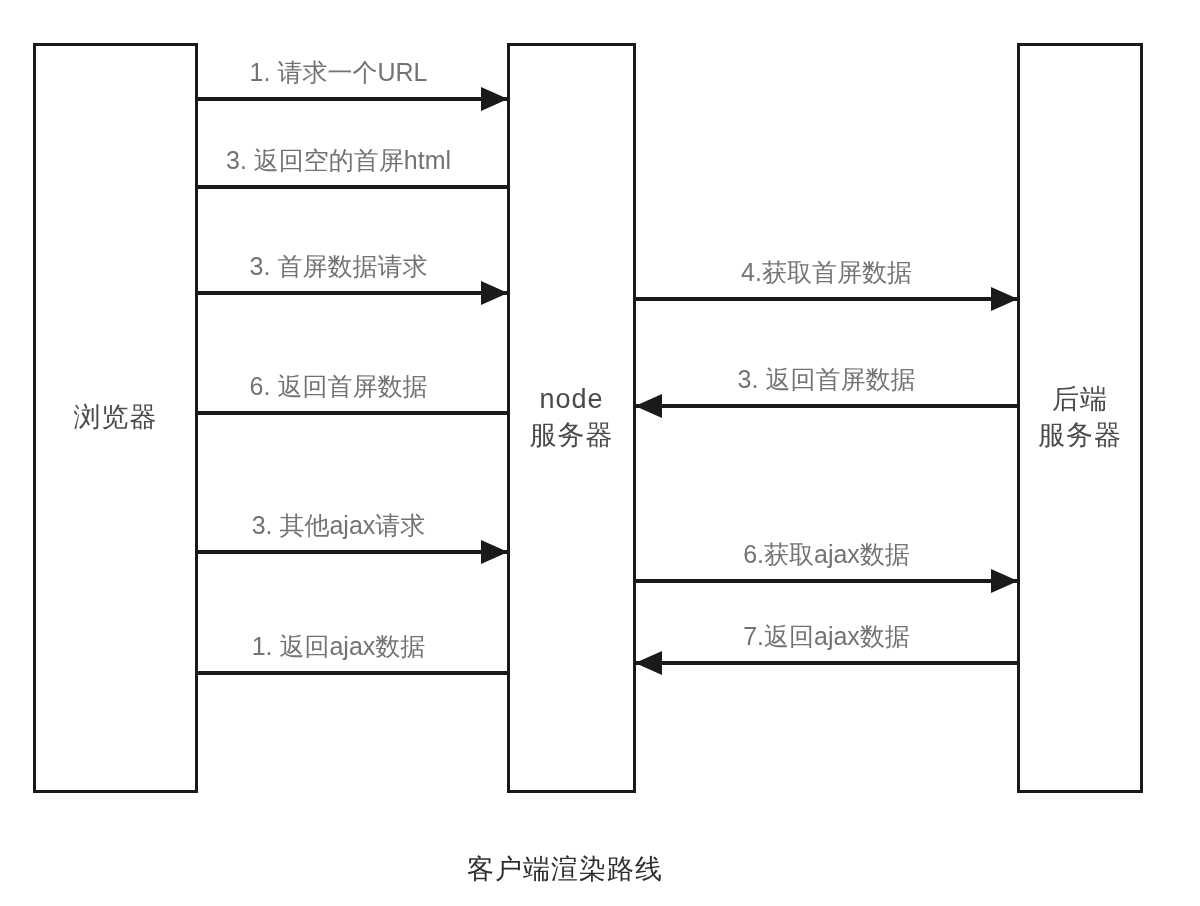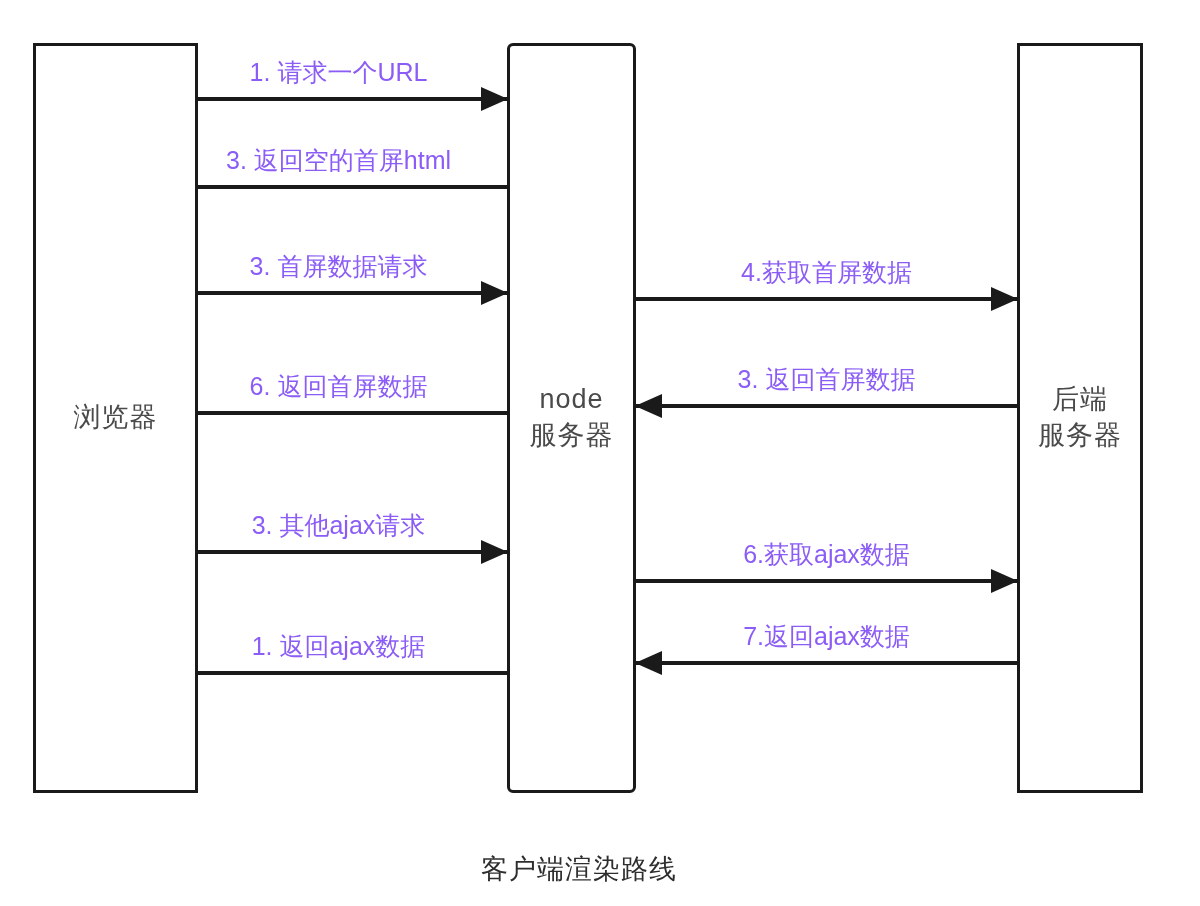--- a/index.html
+++ b/index.html
@@ -21,21 +21,21 @@
     height: 750px;
     background: #ffffff;
     border: 3px solid #1a1a1a;
     box-sizing: border-box;
     display: flex;
     align-items: center;
     justify-content: center;
     z-index: 2;
   }
   #box-browser  { left: 33px;   width: 165px; }
-  #box-node     { left: 507px;  width: 129px; border-radius: 6px; }
+  #box-node     { left: 507px;  width: 129px; }
   #box-backend  { left: 1017px; width: 126px; }
   .actor-label {
     font-size: 27px;
     color: #4a4a4a;
     text-align: center;
     line-height: 1.32;
     letter-spacing: 1px;
   }
   #messages { position: absolute; left: 0; top: 0; width: 1200px; height: 906px; z-index: 1; }
   .message {
@@ -50,21 +50,21 @@
     height: 4px;
     background: #1a1a1a;
   }
   .message-label {
     position: absolute;
     left: 0;
     right: 0;
     bottom: 12px;
     text-align: center;
     font-size: 25px;
-    color: #8b5cf6;
+    color: #737373;
     white-space: nowrap;
   }
   .arrow-head {
     position: absolute;
     width: 0;
     height: 0;
     top: 2px;
     transform: translateY(-50%);
     border-top: 12px solid transparent;
     border-bottom: 12px solid transparent;
@@ -73,21 +73,20 @@
   .arrow-head.left  { left: -1px;  border-right: 27px solid #1a1a1a; }
   .caption {
     position: absolute;
     left: 565px;
     top: 851px;
     transform: translateX(-50%);
     font-size: 27px;
     color: #2e2e2e;
     white-space: nowrap;
     letter-spacing: 1px;
-    margin-left: 14px;
   }
 </style>
 </head>
 <body>
 
 <div id="canvas">
 
   <div class="actor-box" id="box-browser">
     <div class="actor-label">
       <div>浏览器</div>

